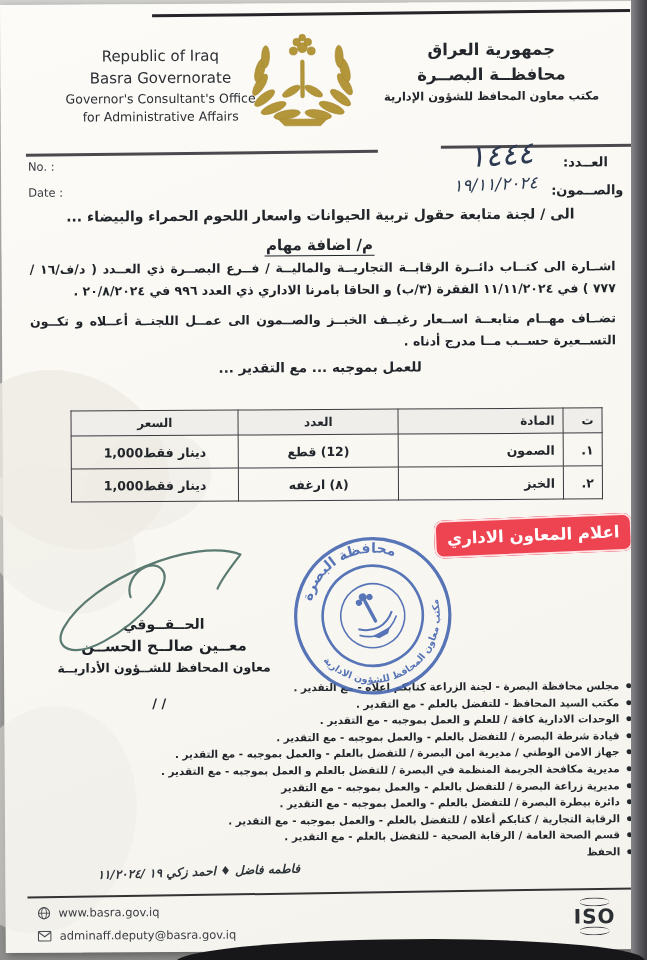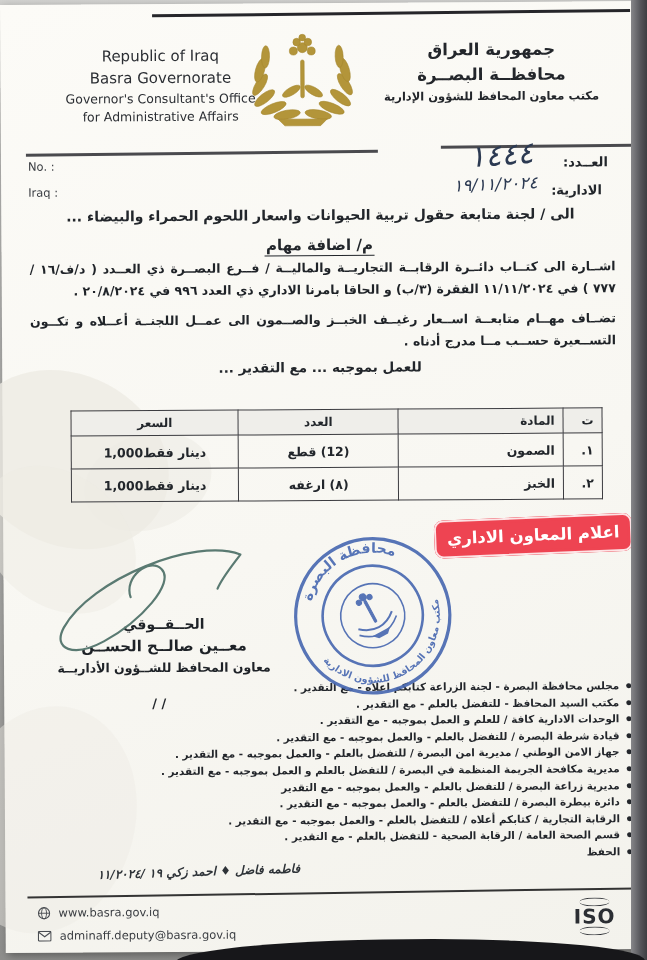--- a/index.html
+++ b/index.html
@@ -127,24 +127,24 @@
   <div class="abs hdr-ar">
     <div class="a0">جمهورية العراق</div>
     <div class="a1">محافظــة البصــرة</div>
     <div class="a2">مكتب معاون المحافظ للشؤون الإدارية</div>
   </div>
 
   <div class="abs rule" style="left:25px;top:148px;width:352px;"></div>
   <div class="abs rule" style="left:440px;top:143px;width:192px;"></div>
 
   <div class="abs no-label">No. :</div>
-  <div class="abs date-label">Iraq :</div>
+  <div class="abs date-label">Date :</div>
   <div class="abs adad-label">العــدد:</div>
   <div class="abs adad-value">١٤٤٤</div>
-  <div class="abs tarikh-label">الادارية:</div>
+  <div class="abs tarikh-label">والصــمون:</div>
   <div class="abs tarikh-value">١٩/١١/٢٠٢٤</div>
 
   <div class="abs to-line">الى / لجنة متابعة حقول تربية الحيوانات واسعار اللحوم الحمراء والبيضاء ...</div>
   <div class="abs subject"><span>م/ اضافة مهام</span></div>
   <div class="abs para p1">اشــارة الى كتــاب دائــرة الرقابــة التجاريــة والماليــة / فــرع البصــرة ذي العــدد ( د/ف/١٦ / ٧٧٧ ) في ١١/١١/٢٠٢٤ الفقرة (٣/ب) و الحاقا بامرنا الاداري ذي العدد ٩٩٦ في ٢٠/٨/٢٠٢٤ .</div>
   <div class="abs para p2">تضــاف مهــام متابعــة اســعار رغيــف الخبــز والصــمون الى عمــل اللجنــة أعــلاه و تكــون التســعيرة حســب مــا مدرج أدناه .</div>
   <div class="abs closing">للعمل بموجبه ... مع التقدير ...</div>
 
   <table class="price">
     <tbody>

